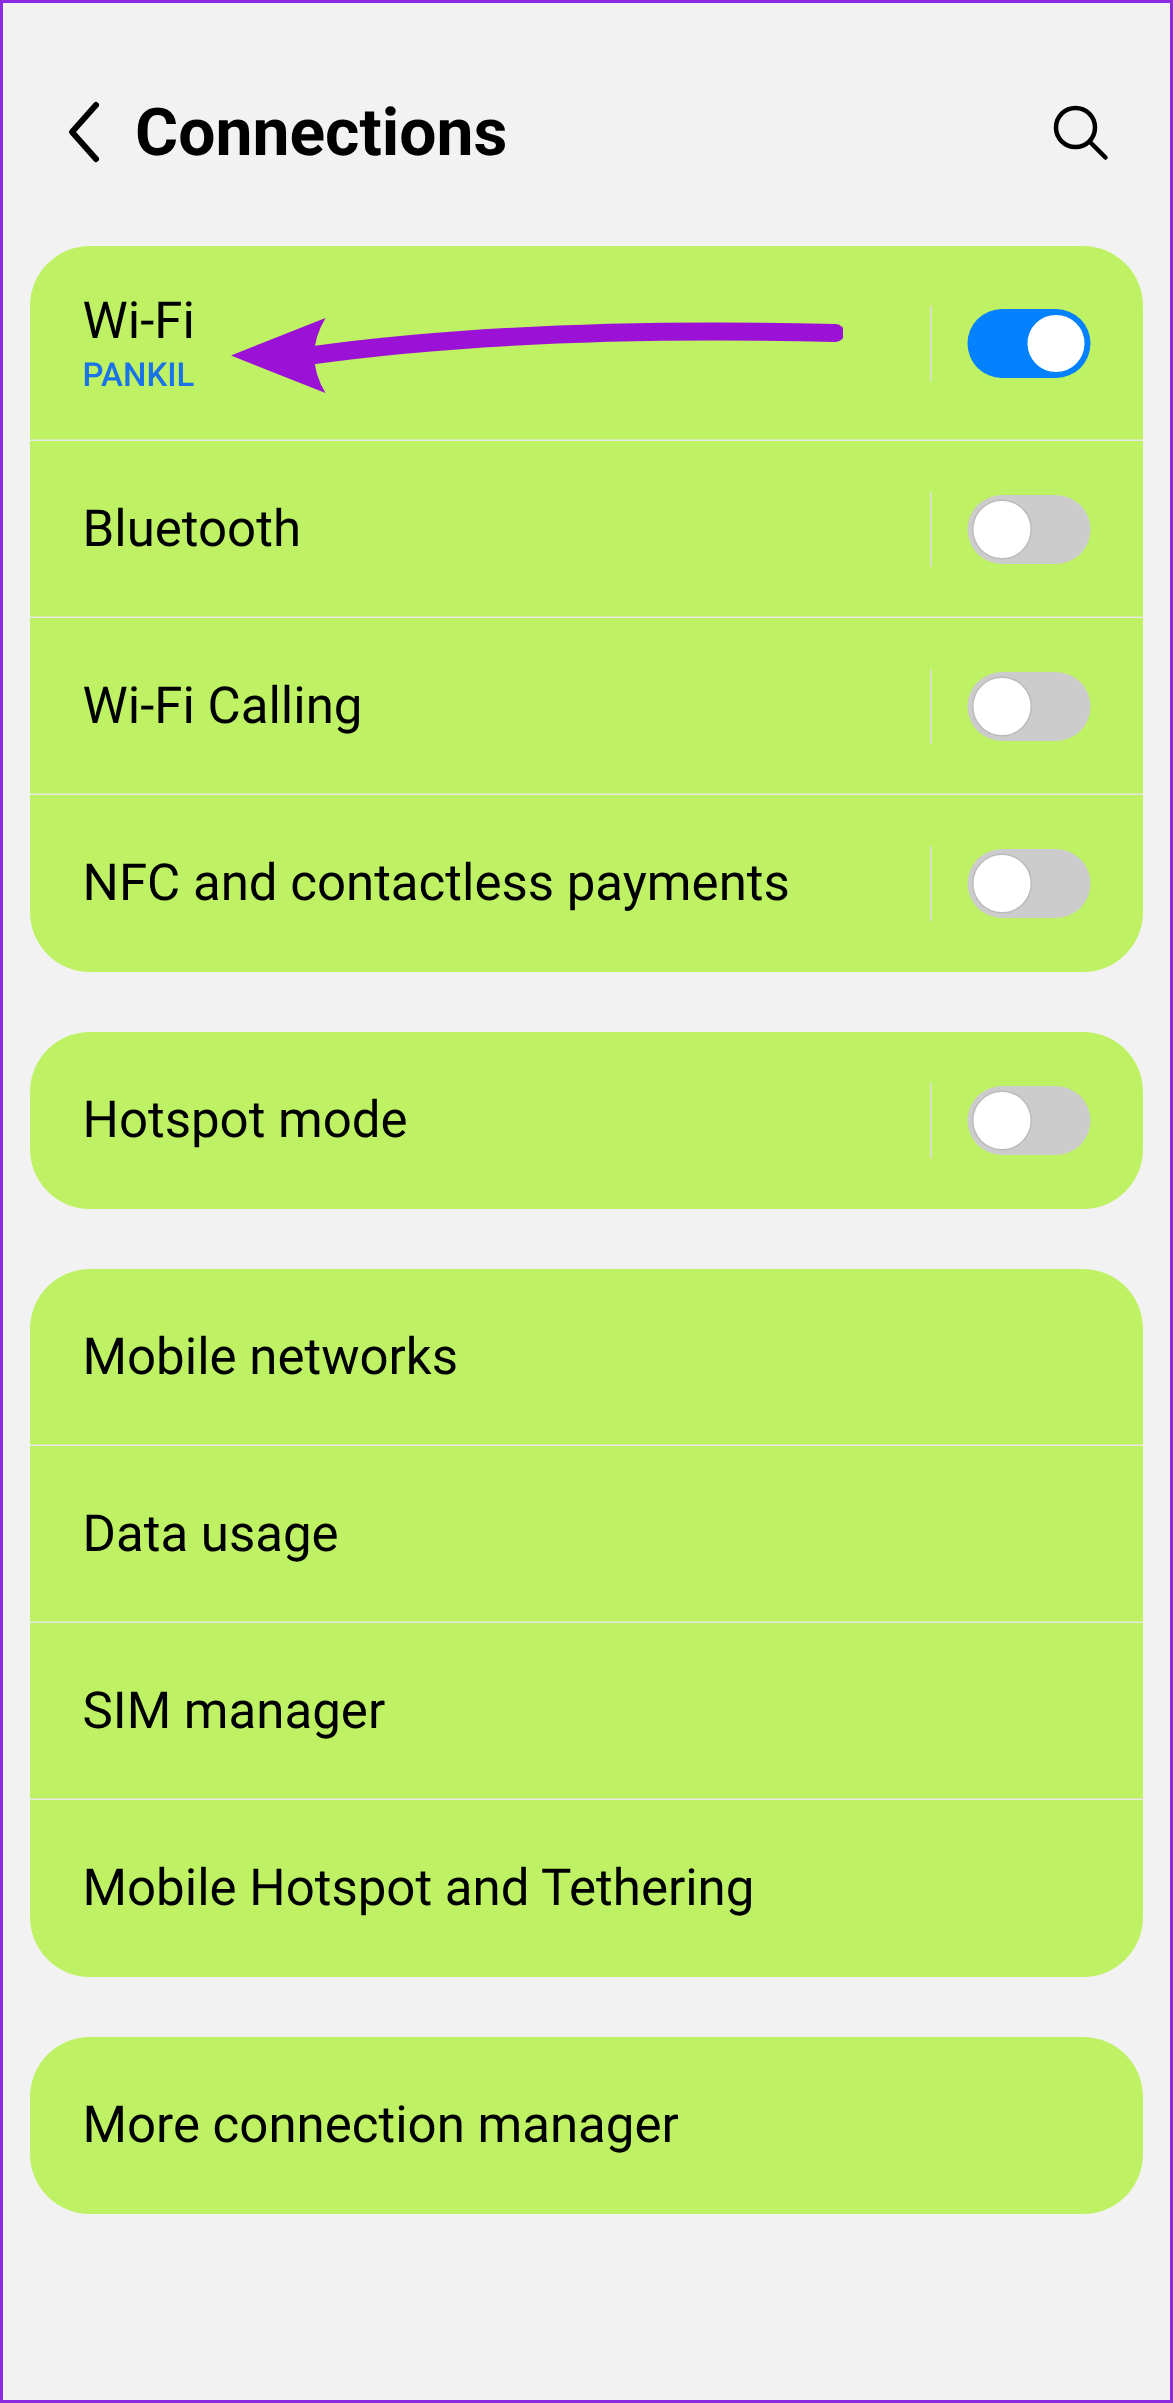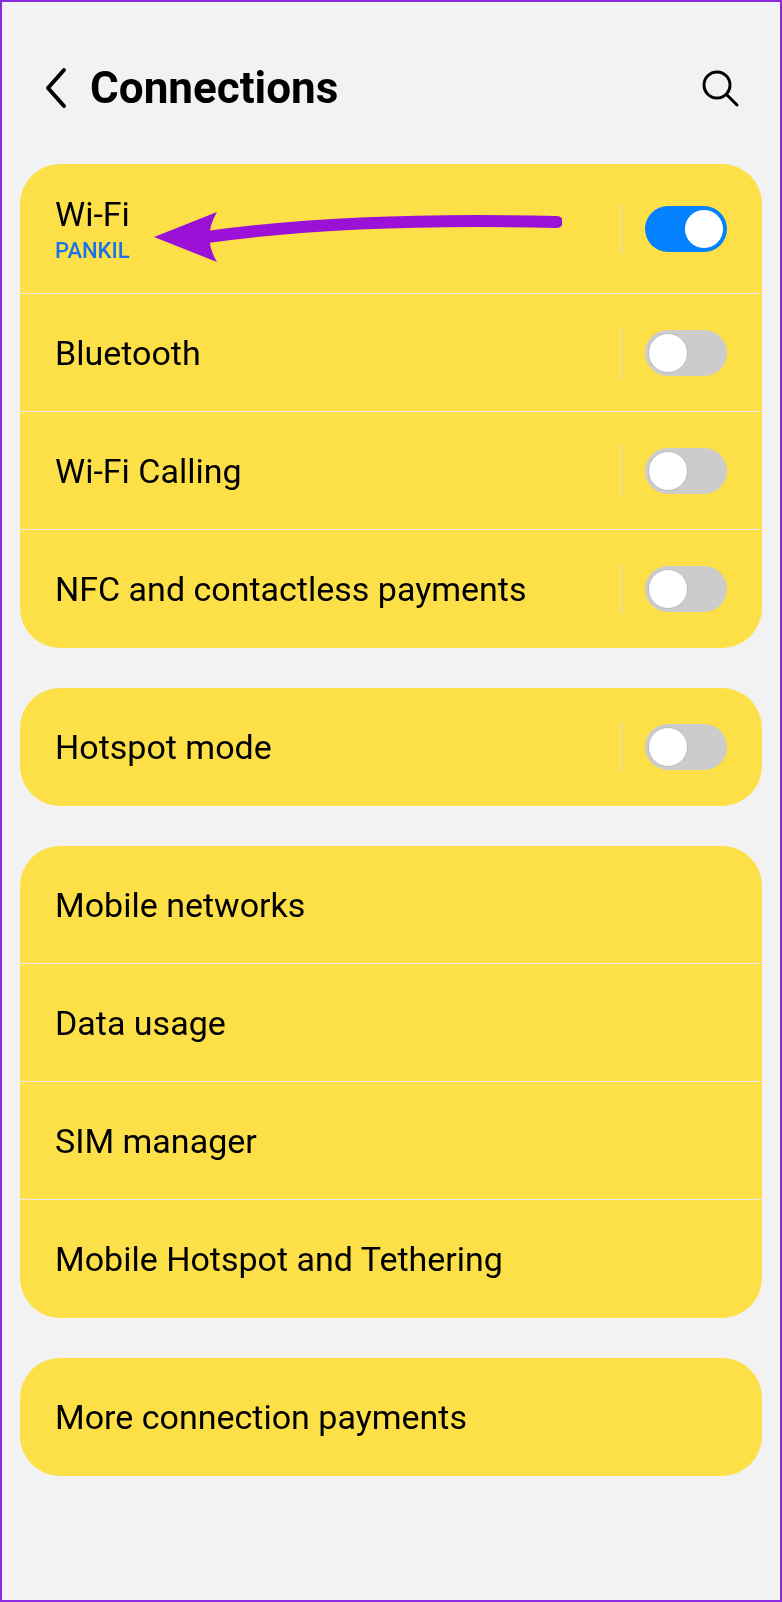--- a/index.html
+++ b/index.html
@@ -20,21 +20,21 @@
     }
     .back-icon svg { width: 28px; height: 44px; display: block; }
     .title {
       font-size: 44px;
       font-weight: 700;
       color: #000;
       flex: 1;
     }
     .search-icon svg { width: 40px; height: 40px; display: block; }
     .card {
-      background: #fde047;
+      background: #bef264;
       border-radius: 40px;
       margin: 0 18px 40px 18px;
     }
     .row {
       display: flex;
       align-items: center;
       padding: 30px 35px;
       min-height: 118px;
       border-bottom: 1px solid #e8e8e8;
     }
@@ -187,21 +187,21 @@
       </div>
       <div class="row">
         <div class="row-text">
           <div class="row-label">Mobile Hotspot and Tethering</div>
         </div>
       </div>
     </div>
     <div class="card">
       <div class="row">
         <div class="row-text">
-          <div class="row-label">More connection payments</div>
+          <div class="row-label">More connection manager</div>
         </div>
       </div>
     </div>
   </div>
 
 <svg class="arrow-annotation" viewBox="0 0 410 60">
   <path d="M 405 15 Q 200 10 55 30" stroke="#9b12d6" stroke-width="12" fill="none" stroke-linecap="round"></path>
   <path d="M 2 30 L 65 5 Q 50 30 65 55 Z" fill="#9b12d6"></path>
 </svg>
 

